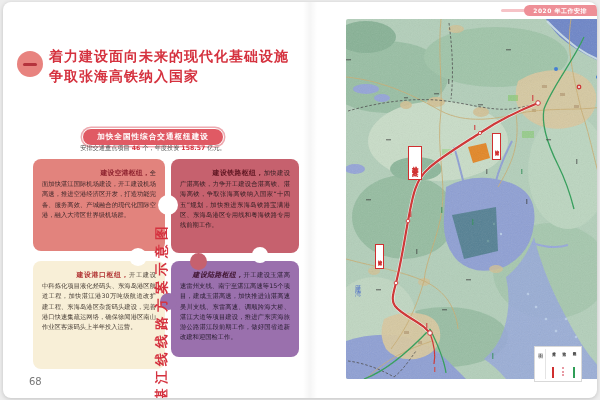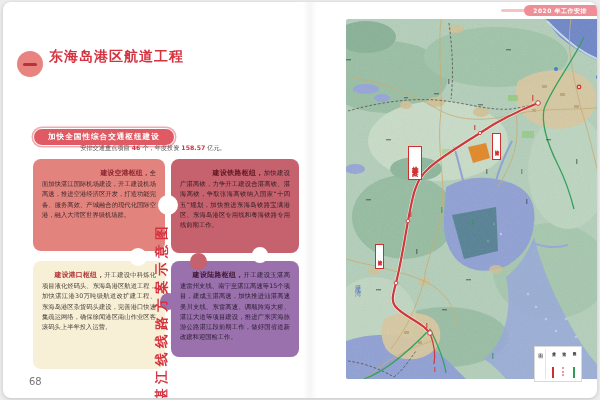--- a/index.html
+++ b/index.html
@@ -20,39 +20,39 @@
   .headline-ico { position:absolute; left:14px; top:49px; width:26px; height:26px;
     border-radius:50%; background:#e8837f; }
   .headline-ico .dash { position:absolute; left:6px; top:11.5px; width:14px; height:3px;
     border-radius:2px; background:#b5333d; }
   .headline { position:absolute; left:46px; top:45px; width:252px;
     color:#d5323f; font-size:14px; font-weight:bold; line-height:1.4; letter-spacing:1px; }
   .intro { position:absolute; left:57px; top:97px; width:233px; color:#4a4a4a;
     font-size:6.4px; line-height:1.75; text-indent:2em; text-align:justify; }
   .num { color:#d5323f; font-weight:bold; }
 
-  .badge-wrap { position:absolute; left:30px; top:122px; width:240px; text-align:left; }
+  .badge-wrap { position:absolute; left:30px; top:122px; width:240px; text-align:center; }
   .badge { display:inline-block; background:#e05a64; color:#fff; font-size:7.6px; font-weight:bold;
     padding:3px 14px; border-radius:10px; border:1px solid #fff; box-shadow:0 0 0 1.5px #edaab0; letter-spacing:1px; }
   .badge-sub { position:absolute; left:30px; top:142px; width:240px; text-align:center;
     font-size:6.2px; color:#4a4a4a; }
 
   .cards { position:absolute; left:30px; top:157px; width:266px;
     display:grid; grid-template-columns:132px 128px; column-gap:6px; row-gap:8px; align-items:start; }
   .card { border-radius:8px; padding:9px 9px 8px; font-size:6.3px; line-height:1.62;
     text-align:justify; text-indent:2em; position:relative; }
   .card b { font-size:6.9px; }
   .card-airport { background:#e2837d; color:#40292b; min-height:92px; }
   .card-airport b { color:#8f2430;padding-left:46px; }
   .card-rail { background:#c6616e; color:#2f1d22; min-height:94px; }
   .card-rail b { color:#5f1622;padding-left:20px; }
   .card-port { background:#f8efd7; color:#4a4038; min-height:108px; }
-  .card-port b { color:#b23636; }
+  .card-port b { color:#b23636;margin-left:22px; }
   .card-road { background:#9a70ad; color:#271c2f; min-height:96px; }
-  .card-road b { color:#3f1430; }
+  .card-road b { color:#3f1430;font-style:italic; }
 
   .puzzle { position:absolute; border-radius:50%; }
   .pz-white-mid  { left:155px; top:193px; width:20px; height:20px; background:#fff; }
   .pz-white-row  { left:126px; top:246px; width:18px; height:18px; background:#fff; }
   .pz-white-row2 { left:249px; top:245px; width:16px; height:16px; background:#fff; }
   .pz-rose       { left:187px; top:251px; width:17px; height:17px; background:#c6616e; }
   .pz-purple     { left:157px; top:291px; width:17px; height:17px; background:#9a70ad; }
 
   .pagenum { position:absolute; font-size:10px; color:#777; }
   .pagenum-left { left:26px; top:374px; }
@@ -94,21 +94,22 @@
 <div class="spread">
   <div class="gutter"></div>
 
   <div class="tab-strip"></div>
   <div class="tab">2020 年工作安排</div>
 
   <div class="headline-ico">
     <div class="dash"></div>
   </div>
   <div class="headline">
-    <div>东海岛港区航道工程</div>
+    <div>着力建设面向未来的现代化基础设施</div>
+    <div>争取张海高铁纳入国家</div>
   </div>
 
 
   <div class="badge-wrap">
     <span class="badge">加快全国性综合交通枢纽建设</span>
   </div>
   <p class="badge-sub"><span>安排交通重点项目 </span><span class="num">46</span><span> 个，年度投资 </span><span class="num">158.57</span><span> 亿元。</span></p>
 
   <div class="cards">
     <div class="card card-airport">

